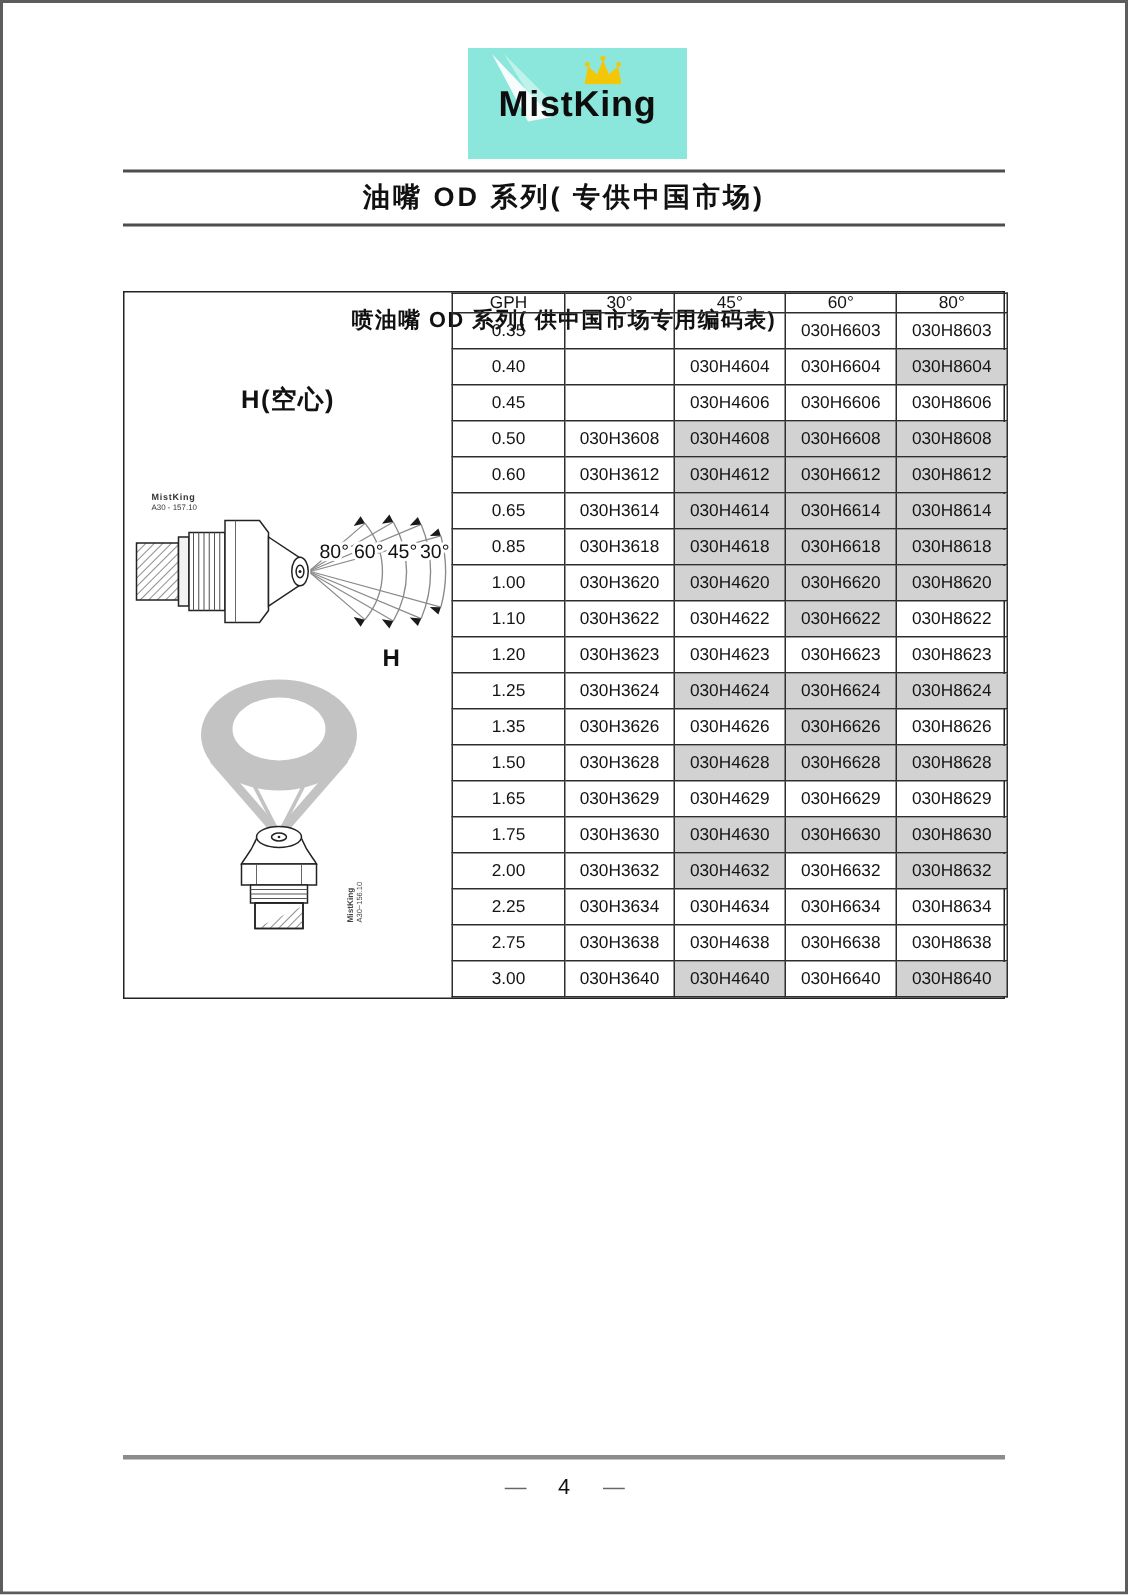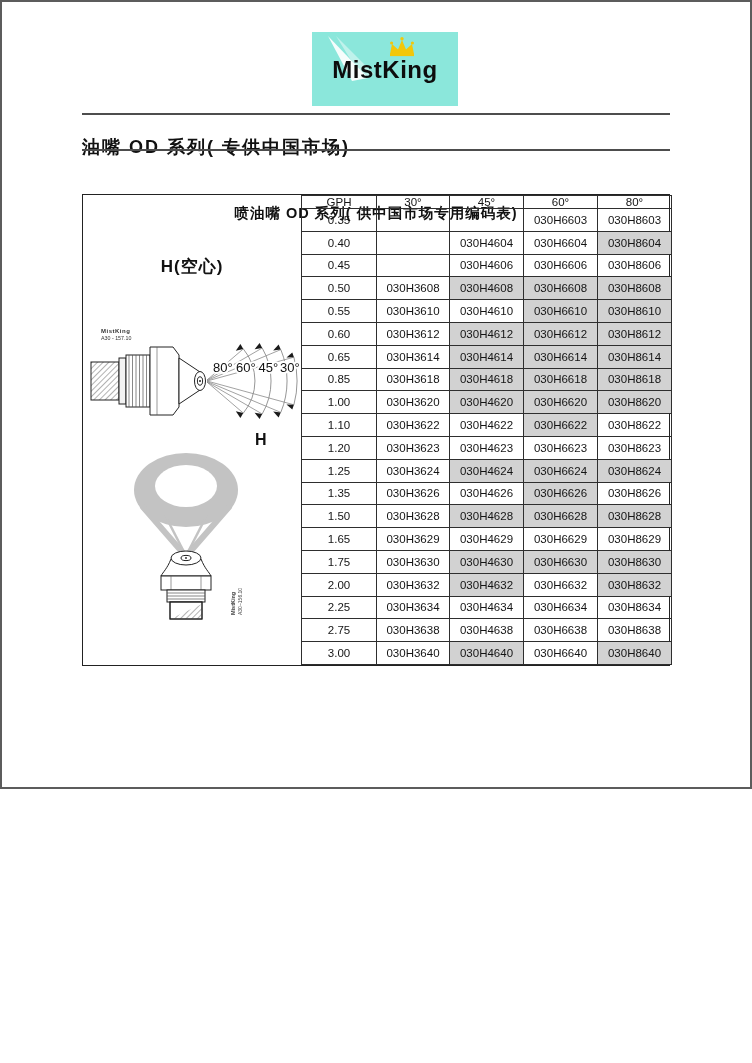--- a/index.html
+++ b/index.html
@@ -1,30 +1,30 @@
 <!DOCTYPE html>
 <html style="--teal: #8BE7DB; --gold: #F2C70A; --shade: #D2D2D2;"><head>
 <meta charset="utf-8">
 <style>
   html,body { margin:0; padding:0; background:#fff; }
   .page {
-    position:relative; width:752px; height:789px; background:#fff;
+    position:relative; width:752px; height:1063px; background:#fff;
     box-sizing:border-box; border:2px solid #5c5c5c; overflow:hidden;
     font-family:"Liberation Sans", sans-serif; color:#111;
   }
   
   .logo { position:absolute; left:310px; top:30px; width:146px; height:74px; background:var(--teal,#8BE7DB); }
   .logo svg { position:absolute; left:0; top:0; }
   .logo-text { position:absolute; left:0; right:0; top:24px; text-align:center;
     font-size:24px; font-weight:bold; letter-spacing:0.5px; color:#0d0d0d; }
   
   .rule { position:absolute; left:80px; width:588px; height:2px; background:#4d4d4d; }
   .rule-a { top:111px; } .rule-b { top:147px; }
-  .doc-title { position:absolute; left:80px; width:588px; top:117px; text-align:left;
-    font-size:18px; font-weight:bold; letter-spacing:2px;margin-top:16px; }
+  .doc-title { position:absolute; left:80px; width:588px; top:117px; text-align:center;
+    font-size:18px; font-weight:bold; letter-spacing:2px; }
   .doc-subtitle { position:absolute; left:80px; width:588px; top:162px; text-align:center;
     font-size:14.5px; font-weight:bold; letter-spacing:1px;margin-top:40px; }
   
   .content { position:absolute; left:80px; top:192px; width:588px; box-sizing:border-box;
     border:1px solid #222; display:flex; }
   .diagram-panel { position:relative; width:218px; height:470px; flex:none; }
   .hollow-label { position:absolute; left:0; width:218px; top:60px; text-align:center;
     font-size:17px; font-weight:bold; letter-spacing:1px; }
   .h-label { position:absolute; left:172px; top:236px; font-size:16px; font-weight:bold; }
   .diagram-svg { position:absolute; left:0; top:0; }
@@ -202,27 +202,20 @@
             <td>030H8606</td>
           </tr>
           <tr>
             <td>0.50</td>
             <td>030H3608</td>
             <td class="shaded">030H4608</td>
             <td class="shaded">030H6608</td>
             <td class="shaded">030H8608</td>
           </tr>
           <tr>
-            <td>0.55</td>
-            <td>030H3610</td>
-            <td>030H4610</td>
-            <td class="shaded">030H6610</td>
-            <td class="shaded">030H8610</td>
-          </tr>
-          <tr>
             <td>0.60</td>
             <td>030H3612</td>
             <td class="shaded">030H4612</td>
             <td class="shaded">030H6612</td>
             <td class="shaded">030H8612</td>
           </tr>
           <tr>
             <td>0.65</td>
             <td>030H3614</td>
             <td class="shaded">030H4614</td>

